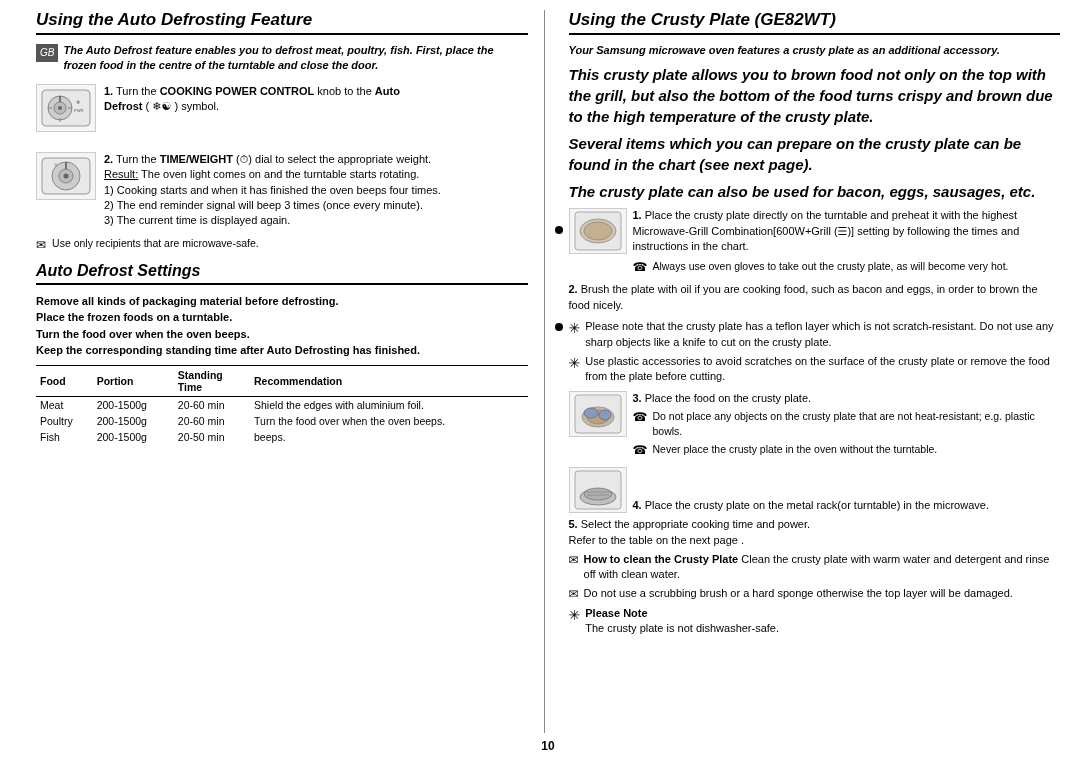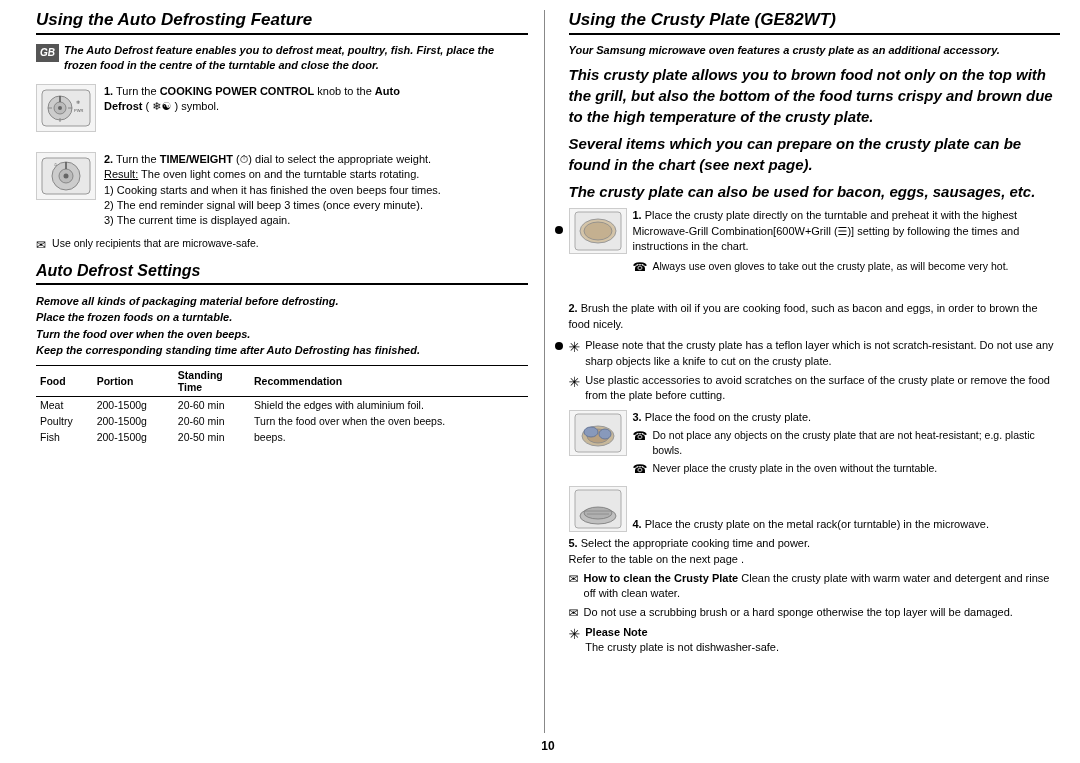--- a/index.html
+++ b/index.html
@@ -39,21 +39,21 @@
       font-weight: bold;
       border-bottom: 2px solid #000;
       padding-bottom: 3px;
       margin-bottom: 8px;
     }
     .gb-badge {
       display: inline-block;
       background: #555;
       color: #fff;
       font-size: 10px;
-      font-weight: bold;
+      font-weight: normal;
       padding: 2px 4px;
       margin-right: 5px;
       vertical-align: top;
       margin-top: 1px;
     }
     .intro-text {
       font-style: italic;
       font-weight: bold;
       font-size: 11px;
       line-height: 1.4;
@@ -107,21 +107,21 @@
     }
     .section-title-sub {
       font-size: 16px;
       font-style: italic;
       font-weight: bold;
       border-bottom: 2px solid #000;
       padding-bottom: 3px;
       margin-top: 10px;
       margin-bottom: 8px;
     }
-    .bold-italic { font-style: italic; font-weight: bold; }
+    .bold-italic { font-weight: bold; }
     .settings-intro { font-size: 11px; line-height: 1.5; margin-bottom: 6px; }
     .food-table {
       width: 100%;
       border-collapse: collapse;
       font-size: 10.5px;
       margin-top: 6px;
     }
     .food-table th {
       border-top: 1px solid #000;
       border-bottom: 1px solid #000;
@@ -298,21 +298,21 @@
     <div class="col-right">
       <div class="section-title">Using the Crusty Plate (GE82WT)</div>
 
       <div class="right-intro">Your Samsung microwave oven features a crusty plate as an additional accessory.</div>
       <div class="right-para italic-bold">This crusty plate allows you to brown food not only on the top with the grill, but also the bottom of the food turns crispy and brown due to the high temperature of the crusty plate.</div>
       <div class="right-para italic-bold">Several items which you can prepare on the crusty plate can be found in the chart (see next page).</div>
       <div class="right-para italic-bold">The crusty plate can also be used for bacon, eggs, sausages, etc.</div>
 
       <div class="right-steps">
 
-        <div style="display:flex; gap:6px; align-items:flex-start; margin-bottom:22px; position:relative;">
+        <div style="display:flex; gap:6px; align-items:flex-start; margin-bottom:3px; position:relative;">
           <div style="position:absolute; left:-14px; top:18px; width:8px; height:8px; background:#000; border-radius:50%;"></div>
           <div class="right-step-image">
             <svg width="50" height="42" viewBox="0 0 50 42">
               <rect x="2" y="2" width="46" height="38" rx="3" fill="#e8e8e8" stroke="#aaa" stroke-width="1"></rect>
               <ellipse cx="25" cy="21" rx="18" ry="12" fill="#d4c4a8" stroke="#999" stroke-width="1"></ellipse>
               <ellipse cx="25" cy="21" rx="14" ry="9" fill="#c4b090" stroke="#888" stroke-width="0.8"></ellipse>
             </svg>
           </div>
           <div class="right-step-content">
             <span class="right-step-num">1.</span>

